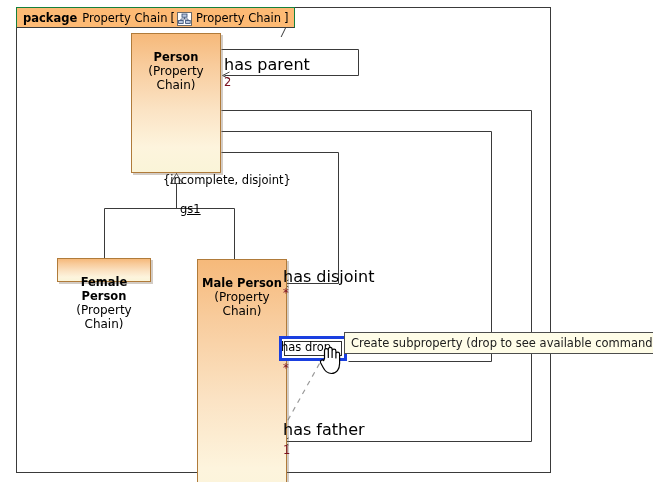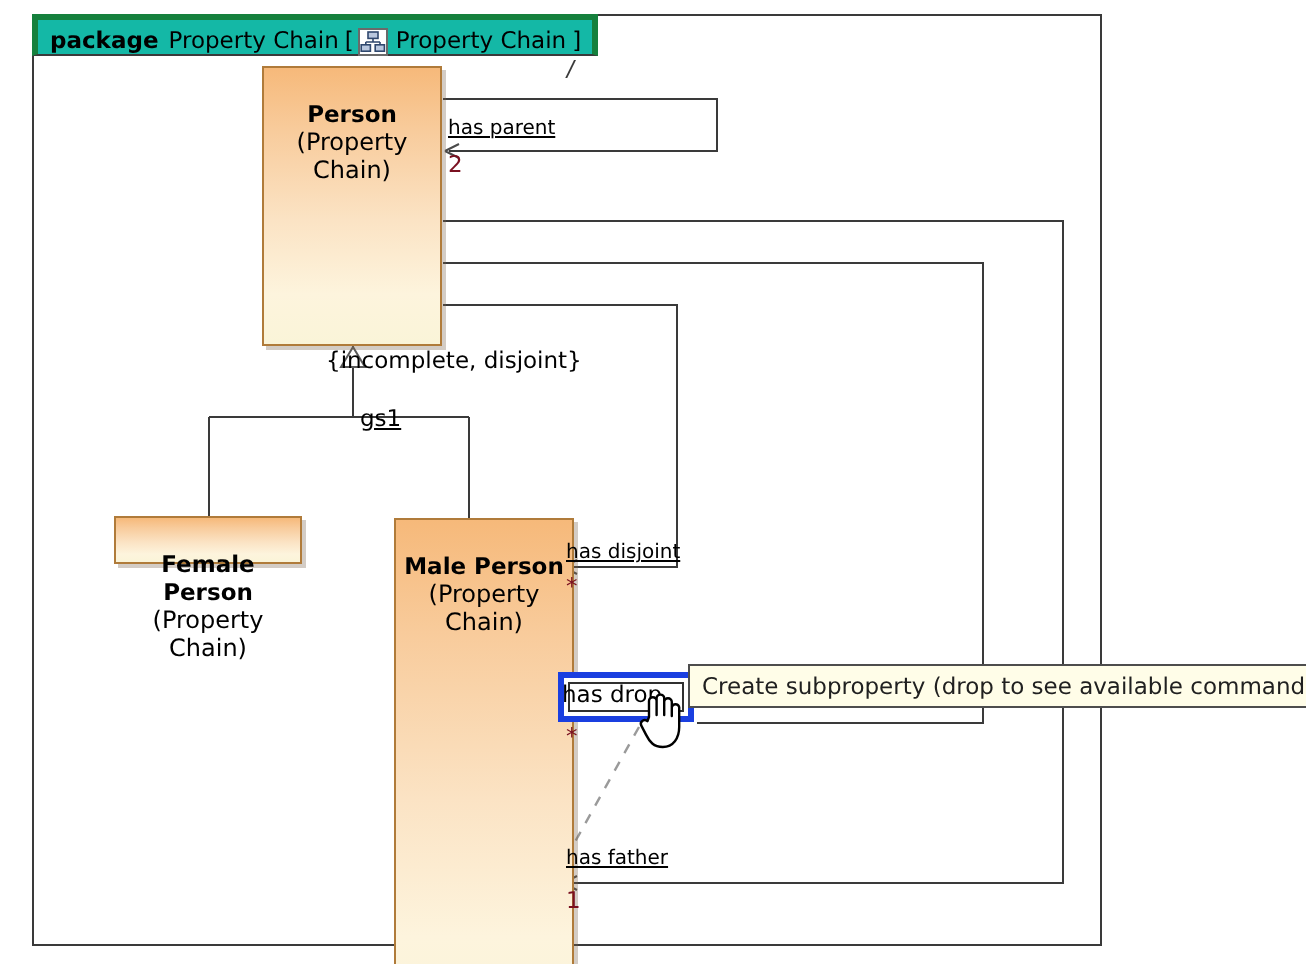--- a/index.html
+++ b/index.html
@@ -33,25 +33,25 @@
     border: 1px solid #3a3a3a;
     box-sizing: border-box;
     background: transparent;
   }
   .package-tab {
     position: absolute;
     left: 16px;
     top: 7px;
     height: 21px;
     box-sizing: border-box;
-    border: 3px solid #15803d;
+    border: 1px solid #15803d;
     border-bottom: 1px solid #3a3a3a;
-    background: #14b8a6;
+    background: #fdba74;
     display: flex;
-    align-items: flex-end;
+    align-items: center;
     padding: 0 5px 0 6px;
     white-space: nowrap;
     border-top-right-radius: 0;
   }
   .package-tab::after {
     content: "";
     position: absolute;
     right: -1px;
     top: 20px;
     width: 9px;
@@ -121,25 +121,24 @@
     position: absolute;
     left: 0; top: 0;
     width: 653px;
     height: 482px;
     pointer-events: none;
   }
 
   
   .lbl {
     position: absolute;
-    font-size: 10px;
+    font-size: 16px;
     color: #000;
     white-space: nowrap;
     line-height: 12px;
-    text-decoration: underline;
   }
   .mult {
     position: absolute;
     font-size: 11.5px;
     color: #7a1020;
     white-space: nowrap;
     line-height: 12px;
   }
   .gs-lbl {
     position: absolute;

